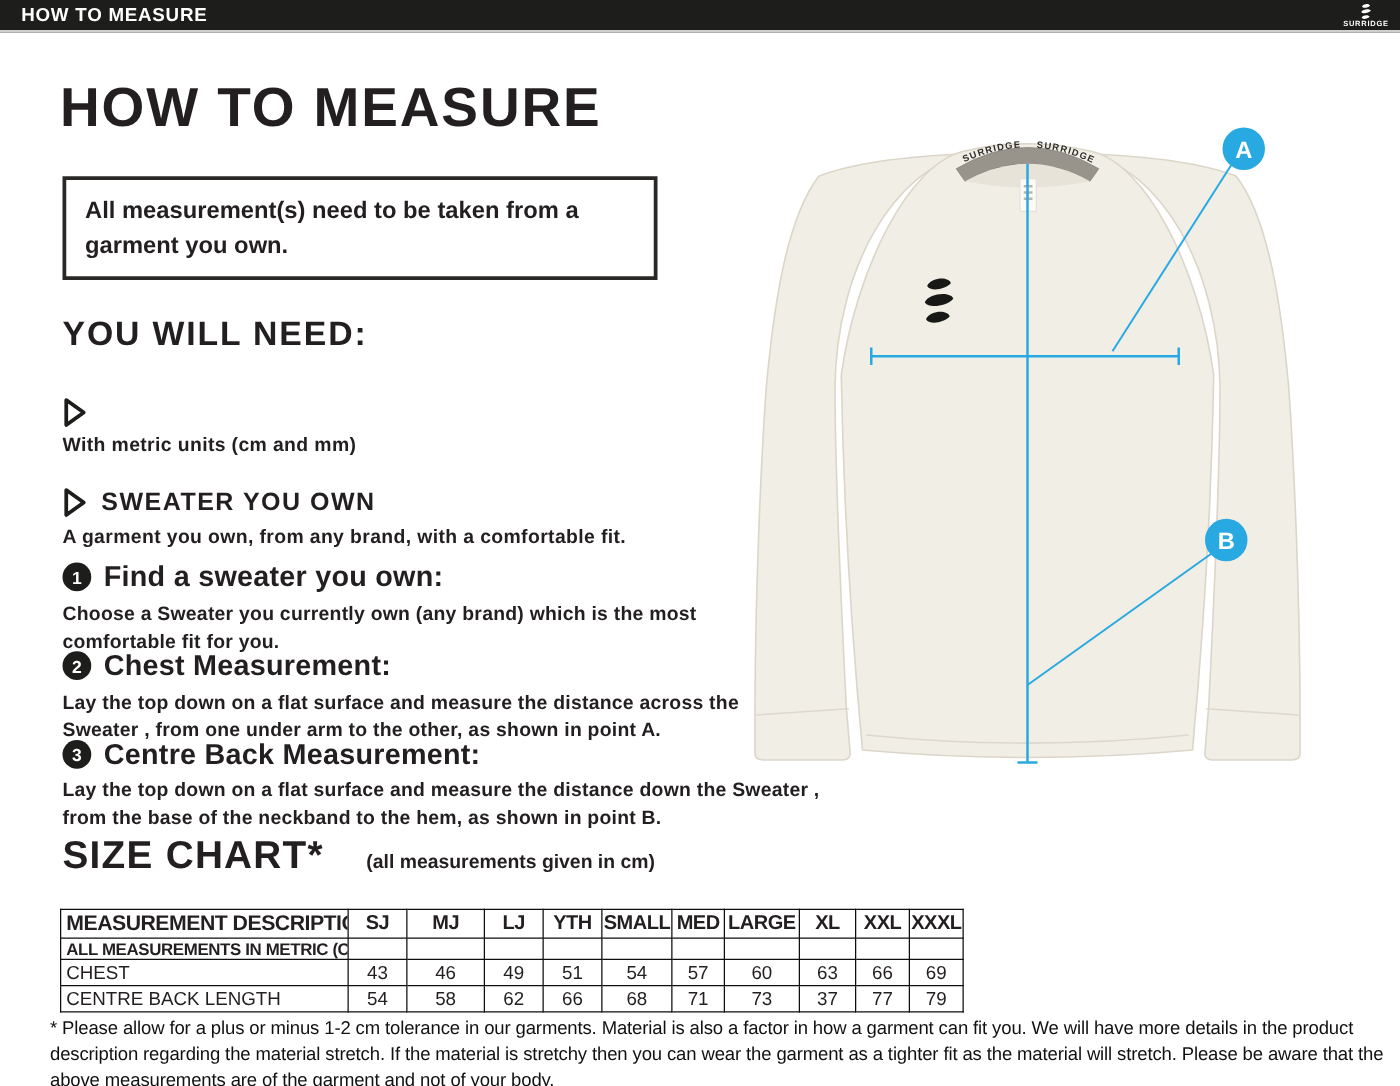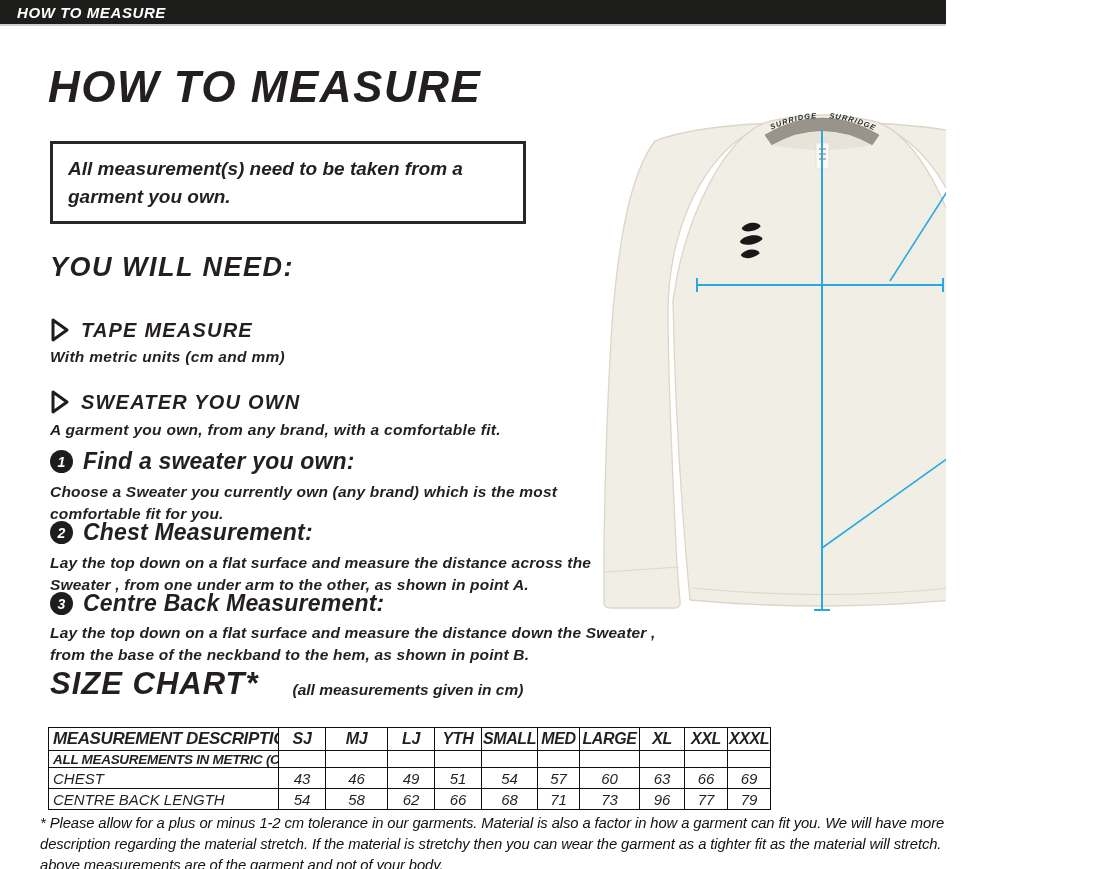--- a/index.html
+++ b/index.html
@@ -1,18 +1,18 @@
 <!DOCTYPE html>
 <html><head>
 <meta charset="utf-8">
 <style>
   * { margin:0; padding:0; box-sizing:border-box; }
   html,body { background:#ffffff; }
   body { font-family:"Liberation Sans", sans-serif; color:#231f20; }
-  #page { position:relative; width:946px; height:869px; background:#fff; overflow:hidden;font-style:italic; }
+  #page { position:relative; width:1120px; height:869px; background:#fff; overflow:hidden; }
 
   
   .topbar { position:absolute; left:0; top:0; width:1120px; height:26px;
             background:#1d1d1b; border-bottom:2px solid #cfcfcf;
             display:flex; align-items:center; justify-content:space-between; }
   .topbar-title { color:#fff; font-size:15px; font-weight:bold; letter-spacing:.6px; padding-left:17px; }
   .topbar-logo { display:flex; flex-direction:column; align-items:center; padding-right:9px; line-height:1; }
   .topbar-logo-text { color:#fff; font-size:6px; font-weight:bold; letter-spacing:.6px; margin-top:1px; }
 
   
@@ -75,21 +75,20 @@
   <h1 class="abs page-title">HOW TO MEASURE</h1>
 
   <div class="abs ywn-heading">YOU WILL NEED:</div>
 
   <div class="abs notice-box">All measurement(s) need to be taken from a garment you own.</div>
 
   <div class="abs need-item" style="top:318px;">
     <svg width="20" height="24" viewBox="0 0 20 24">
       <path d="M3,2 L17,12 L3,22 Z" fill="#ffffff" stroke="#1d1d1b" stroke-width="3" stroke-linejoin="round"></path>
     </svg>
-    <span class="need-title">TAPE MEASURE</span>
   </div>
   <div class="abs need-sub" style="top:348px;">With metric units (cm and mm)</div>
 
   <div class="abs need-item" style="top:390px;">
     <svg width="20" height="24" viewBox="0 0 20 24">
       <path d="M3,2 L17,12 L3,22 Z" fill="#ffffff" stroke="#1d1d1b" stroke-width="3" stroke-linejoin="round"></path>
     </svg>
     <span class="need-title">SWEATER YOU OWN</span>
   </div>
   <div class="abs need-sub" style="top:421px;">A garment you own, from any brand, with a comfortable fit.</div>
@@ -175,21 +174,21 @@
       </tr>
       <tr>
         <td class="desc">CENTRE BACK LENGTH</td>
         <td>54</td>
         <td>58</td>
         <td>62</td>
         <td>66</td>
         <td>68</td>
         <td>71</td>
         <td>73</td>
-        <td>96</td>
+        <td>37</td>
         <td>77</td>
         <td>79</td>
       </tr>
     </tbody>
   </table>
 
   <div class="abs footnote">* Please allow for a plus or minus 1-2 cm tolerance in our garments. Material is also a factor in how a garment can fit you. We will have more details in the product description regarding the material stretch.  If the material is stretchy then you can wear the garment as a tighter fit as the material will stretch.  Please be aware that the above measurements are of the garment and not of your body.</div>
 
   <div class="sweater-wrap">
     <svg width="470" height="580" viewBox="0 0 470 580">

